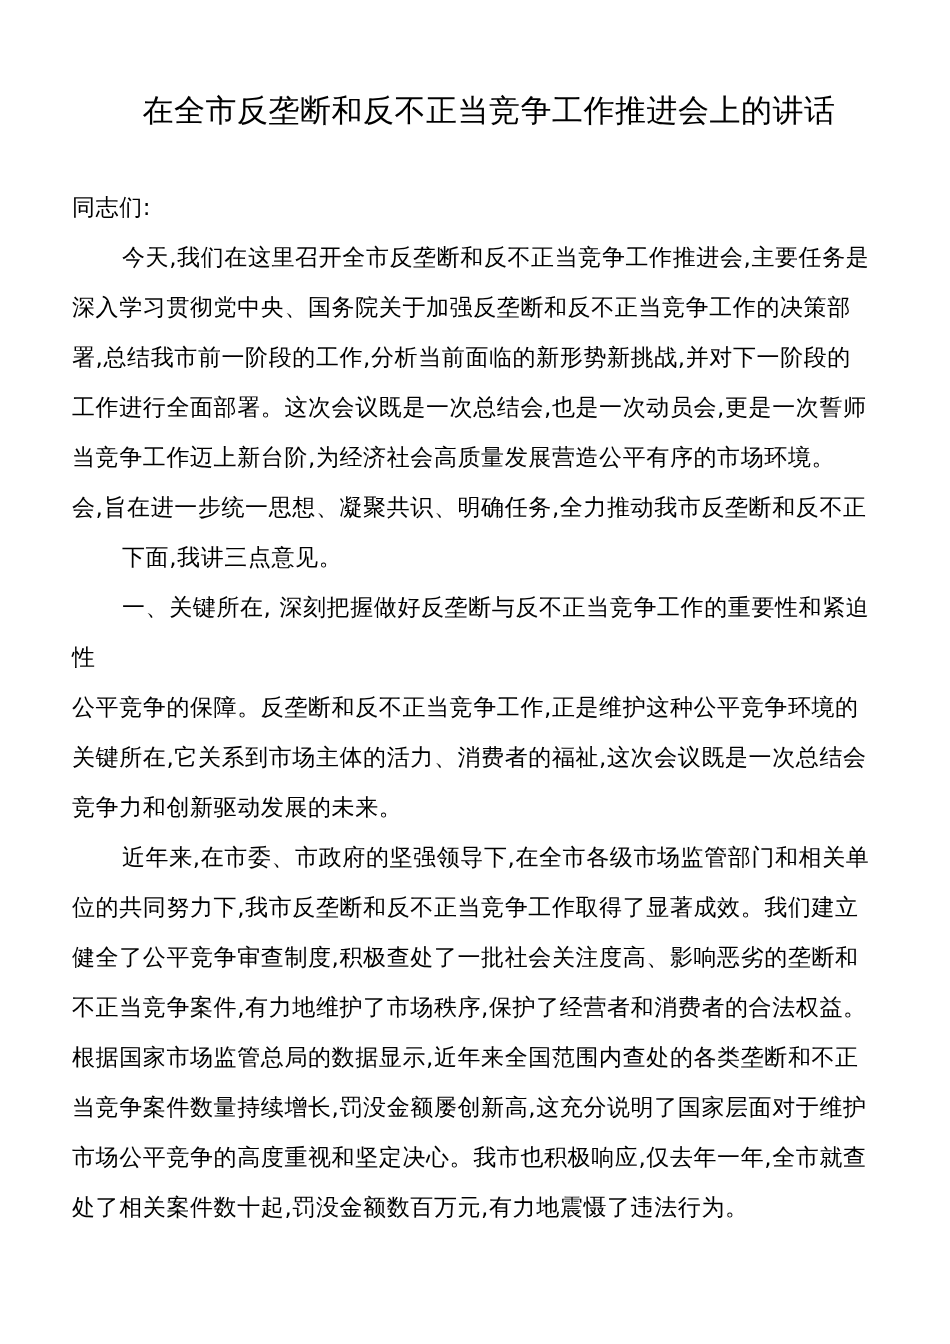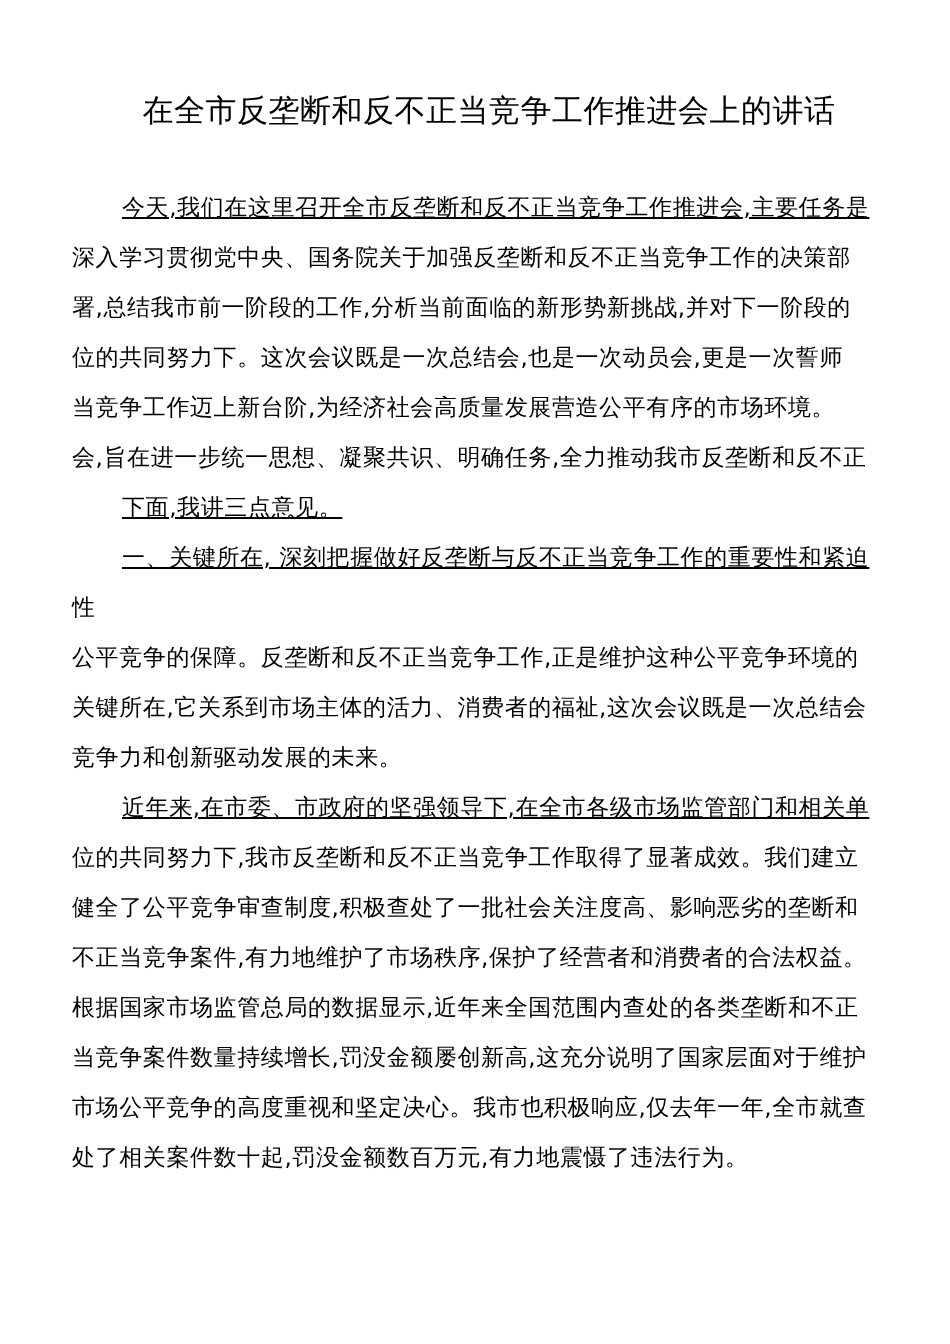--- a/index.html
+++ b/index.html
@@ -42,36 +42,36 @@
     }
     .line {
       height: 50px;
       line-height: 50px;
       font-size: 23px;
       white-space: nowrap;
       letter-spacing: 0.6px;
     }
     .indent {
       padding-left: 50px;
-      text-decoration: underline;
     }
   </style>
 </head>
 <body>
 
 <div class="page">
   <div class="title">在全市反垄断和反不正当竞争工作推进会上的讲话</div>
 
   <div class="body">
+    <div class="line">同志们:</div>
 
     <div>
       <div class="line indent">今天,我们在这里召开全市反垄断和反不正当竞争工作推进会,主要任务是</div>
       <div class="line">深入学习贯彻党中央、国务院关于加强反垄断和反不正当竞争工作的决策部</div>
       <div class="line">署,总结我市前一阶段的工作,分析当前面临的新形势新挑战,并对下一阶段的</div>
-      <div class="line">位的共同努力下。这次会议既是一次总结会,也是一次动员会,更是一次誓师</div>
+      <div class="line">工作进行全面部署。这次会议既是一次总结会,也是一次动员会,更是一次誓师</div>
       <div class="line">当竞争工作迈上新台阶,为经济社会高质量发展营造公平有序的市场环境。</div>
       <div class="line">会,旨在进一步统一思想、凝聚共识、明确任务,全力推动我市反垄断和反不正</div>
     </div>
 
     <div>
       <div class="line indent">下面,我讲三点意见。</div>
     </div>
 
     <div>
       <div class="line indent">一、关键所在, 深刻把握做好反垄断与反不正当竞争工作的重要性和紧迫</div>

